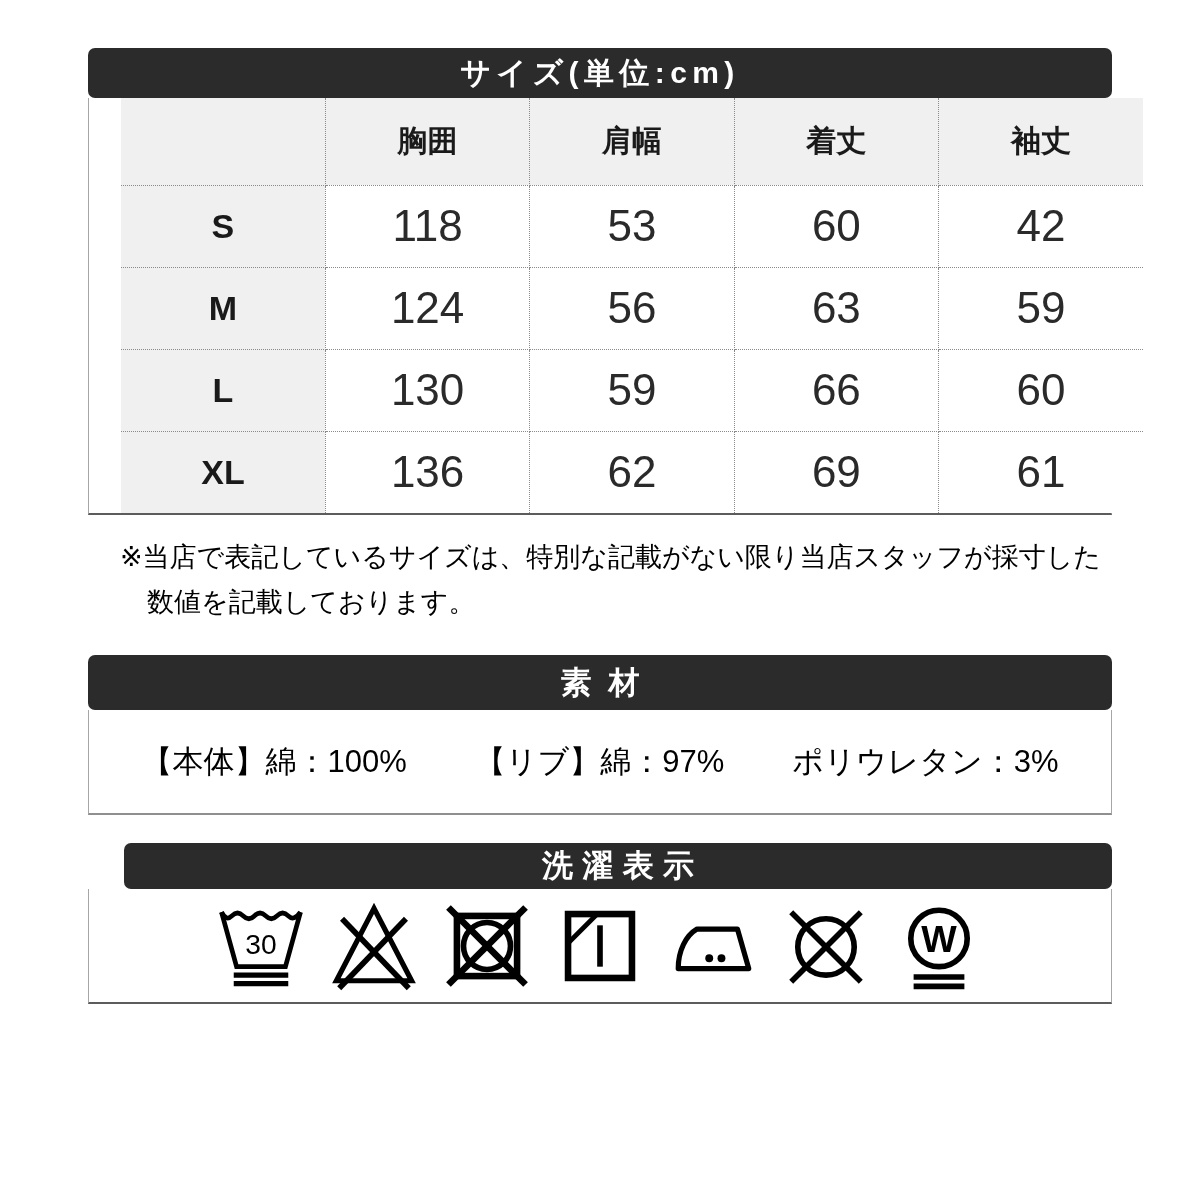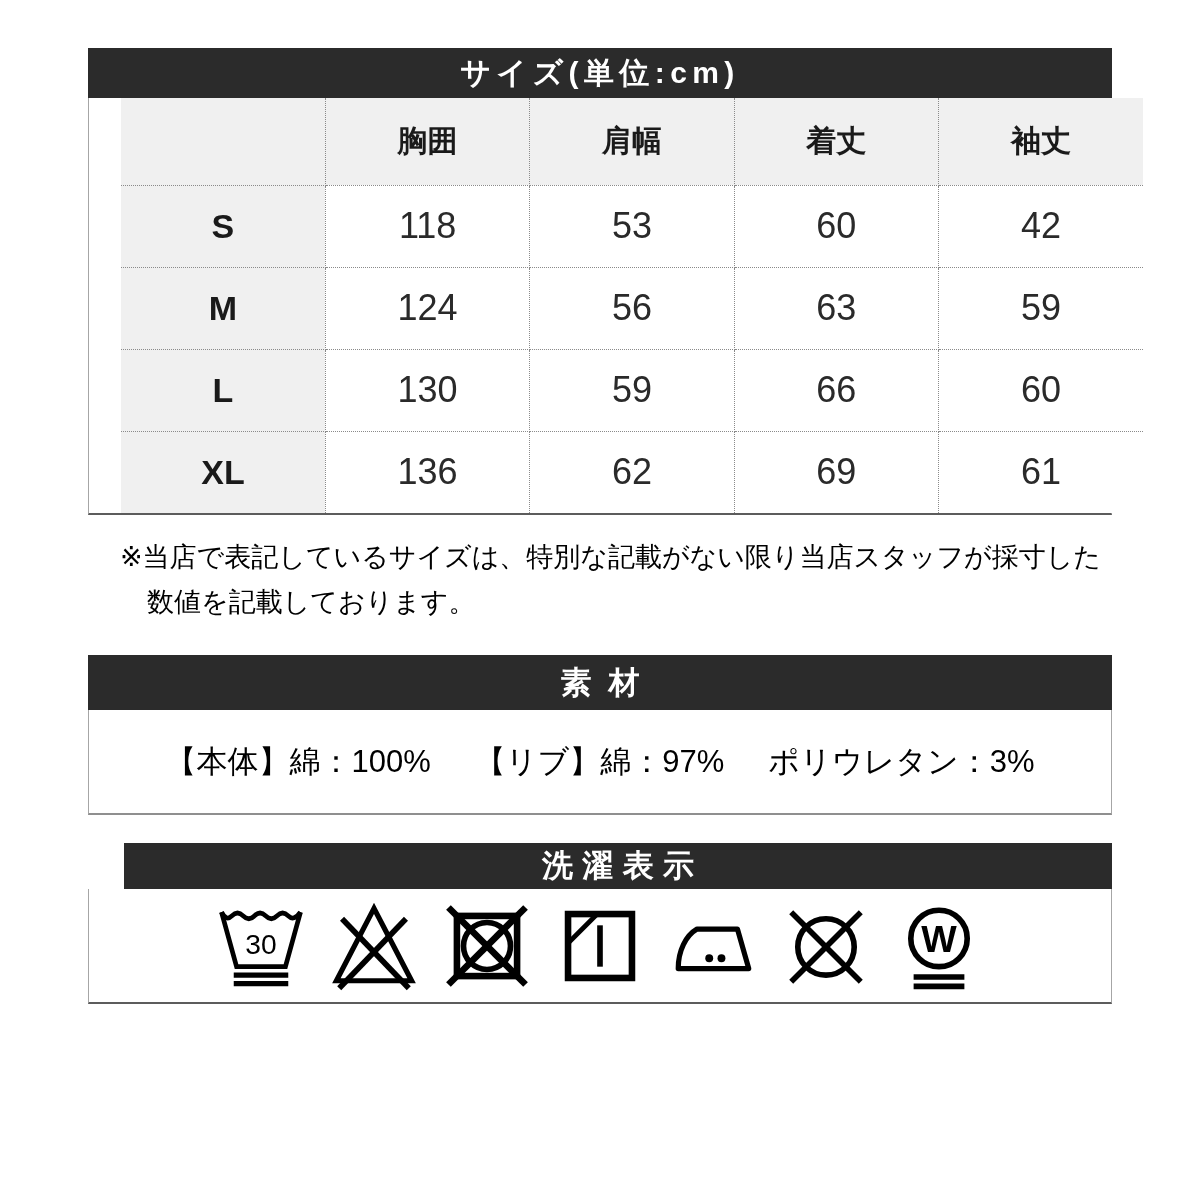--- a/index.html
+++ b/index.html
@@ -1,43 +1,43 @@
 <!DOCTYPE html>
 <html><head>
 <meta charset="utf-8">
 <style>
   * { margin:0; padding:0; box-sizing:border-box; }
   html,body { width:1200px; height:1200px; background:#ffffff; }
   body { font-family:"Liberation Sans","DejaVu Sans",sans-serif; color:#111; }
   .container { width:1024px; margin:0 auto; padding-top:48px; }
 
-  .bar { background:#2b2b2b; color:#fff; display:flex; align-items:center; justify-content:center; font-weight:bold; }
+  .bar { background:#2b2b2b; color:#fff; display:flex; align-items:center; justify-content:center; font-weight:bold;border-radius:7px; }
   .bar-size { height:50px; font-size:30px; letter-spacing:0.18em; }
   .bar-material { height:55px; font-size:31px; letter-spacing:0.55em; text-indent:0.55em; }
   .bar-care { height:46px; font-size:31px; letter-spacing:0.3em; text-indent:0.3em;margin-left:36px; }
 
   .table-wrap { border:1px solid #a6a6a6; border-top:none; border-bottom:2px solid #5c5c5c; }
   table { width:100%; border-collapse:collapse; table-layout:fixed;margin-left:32px; }
   th, td { text-align:center; vertical-align:middle; }
   thead th { height:87px; background:#f0f0f0; font-size:30px; font-weight:bold; color:#1a1a1a; }
   tbody td { height:82px; }
   td.size-label { background:#f0f0f0; font-weight:bold; font-size:34px; color:#1a1a1a; }
-  td.value { background:#ffffff; font-size:36px; font-weight:normal; color:#2a2a2a; }
+  td.value { background:#ffffff; font-size:44px; font-weight:normal; color:#2a2a2a; }
   th:not(:last-child), td:not(:last-child) { border-right:1px dotted #8a8a8a; }
   thead th { border-bottom:1px dotted #8a8a8a; }
   tbody tr:not(:last-child) td { border-bottom:1px dotted #8a8a8a; }
 
   .notes { margin-top:20px; padding-left:32px; padding-right:10px; }
   .note { font-size:27px; line-height:45px; color:#000; }
   .note + .note { margin-top:36px; }
   .note .cont { padding-left:27px; }
 
   .material-section { margin-top:30px; }
   .material-body { height:105px; border:1px solid #a6a6a6; border-top:none; border-bottom:2px solid #8f8f8f;
-    display:flex; align-items:center; justify-content:center; gap:44px; font-size:31px; color:#000; background:#fff; }
+    display:flex; align-items:center; justify-content:center; gap:68px; font-size:31px; color:#000; background:#fff; }
 
   .care-section { margin-top:28px; }
   .care-body { height:115px; border:1px solid #a6a6a6; border-top:none; border-bottom:2px solid #5c5c5c;
     display:flex; align-items:center; justify-content:center; gap:19px; background:#fff; }
   .care-icon { width:94px; height:94px; display:block; }
   .care-icon .st { stroke:#000; fill:none; }
   .care-icon text { fill:#000; font-family:"Liberation Sans","DejaVu Sans",sans-serif; }
 </style>
 </head>
 <body>

